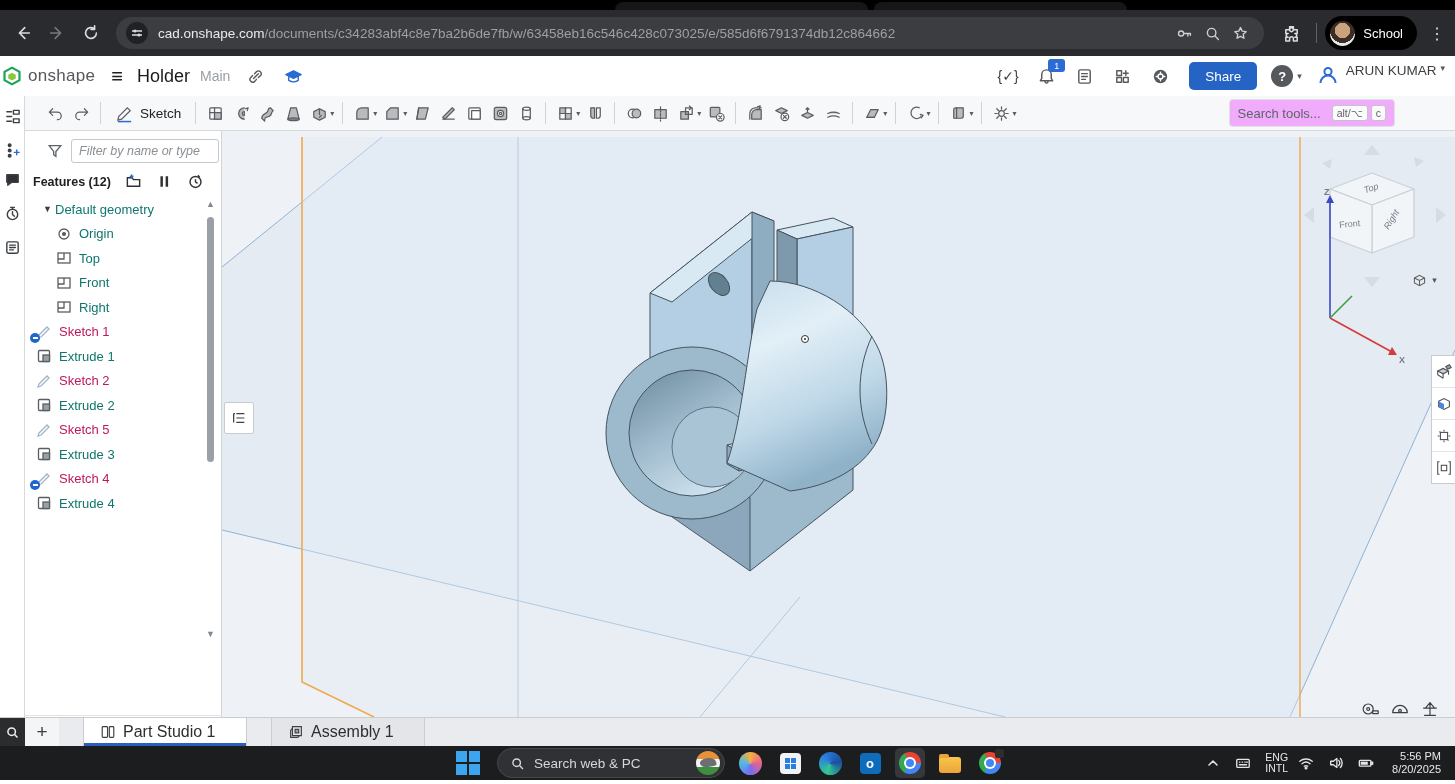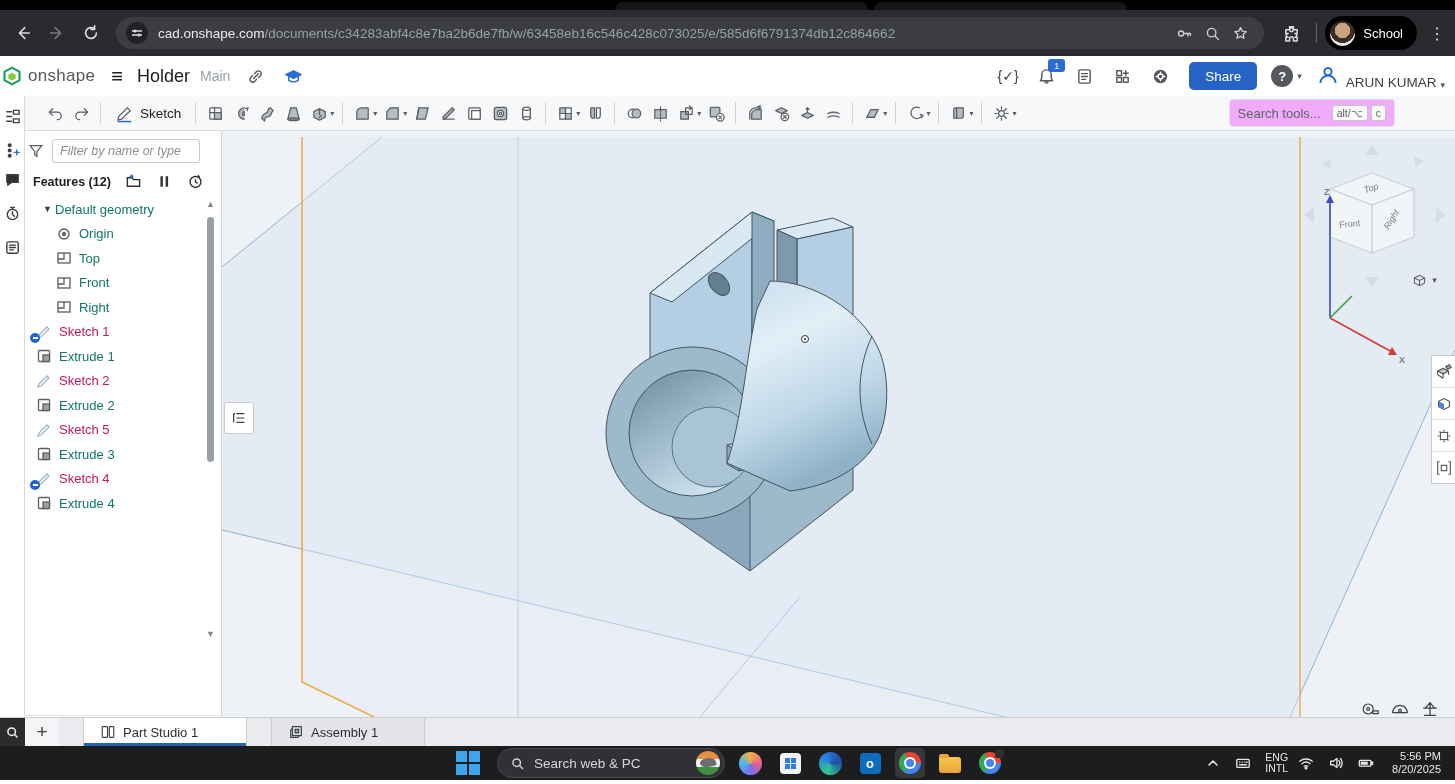--- a/index.html
+++ b/index.html
@@ -39,42 +39,42 @@
   .hdr-ic svg{width:19px;height:19px;stroke:#55585c;fill:none;stroke-width:1.5;stroke-linecap:round;stroke-linejoin:round}
   #edu-flag svg{stroke:#2a6bd4;fill:#2a6bd4}
   #hdr-right{margin-left:auto;display:flex;align-items:center;margin-right:10px}
   #vers-ic{font-size:14px;color:#3c4043}
   #bell-badge{position:absolute;top:-4px;right:-6px;background:#2a6bd4;color:#fff;font-size:9px;
      min-width:13px;height:13px;border-radius:3px;display:flex;align-items:center;justify-content:center;padding:0 2px}
   #share-btn{background:#2563c4;color:#fff;border-radius:5px;height:28px;padding:0 16px;display:flex;align-items:center;font-size:13.5px;margin-left:16px}
   #help-grp{display:flex;align-items:center;margin-left:14px}
   #help-circle{width:22px;height:22px;border-radius:50%;background:#55585c;color:#fff;font-size:13px;display:flex;align-items:center;justify-content:center;font-weight:bold}
   .caret{font-size:9px;color:#55585c;margin-left:4px}
-  #user-grp{display:flex;align-items:flex-end;margin-left:14px}
+  #user-grp{display:flex;align-items:flex-start;margin-left:14px}
   #user-avatar svg{width:24px;height:24px;stroke:#2a6bd4;fill:none;stroke-width:2}
   #user-name{font-size:13.5px;color:#3c4043;margin-left:6px}
   
   #toolbar{left:0;top:96px;width:1455px;height:35px;background:#f7f8f9;border-bottom:1px solid #d6d8da;display:flex;align-items:center;padding-left:42px;box-sizing:border-box}
   .ti{width:26px;height:26px;display:flex;align-items:center;justify-content:center;border-radius:3px;flex:0 0 auto}
   .ti svg{width:19px;height:19px;stroke:#5a5e63;fill:none;stroke-width:1.3;stroke-linecap:round;stroke-linejoin:round}
   .ti .fillsoft{fill:#b9bcbf;stroke:#5a5e63}
   .tcaret{font-size:8px;color:#5a5e63;margin:0 2px 0 -2px}
   .tsep{width:1px;height:22px;background:#d0d2d4;margin:0 6px;flex:0 0 auto}
   #sketch-btn{display:flex;align-items:center;padding:0 8px;height:28px;border-radius:3px}
   #sketch-btn span{margin-left:6px;font-size:13.5px;color:#202124}
   #stools{margin-left:auto;margin-right:60px;background:#f0abfc;border:1px solid #dfe1e2;border-radius:4px;height:26px;display:flex;align-items:center;padding:0 8px}
   #stools .lbl{color:#5f6368;font-size:13px;margin-right:8px}
   .key-badge{background:#fbfbfc;border:1px solid #c2c4c7;border-radius:3px;font-size:10.5px;color:#5f6368;padding:1px 4px;margin-left:3px}
   
   #left-strip{left:0;top:96px;width:25px;height:621px;background:#fff;border-right:1px solid #d7d9db;box-sizing:border-box}
   .strip-ic{position:absolute;left:2px;width:21px;height:21px;display:flex;align-items:center;justify-content:center}
   .strip-ic svg{width:17px;height:17px;stroke:#3c4043;fill:none;stroke-width:1.5;stroke-linecap:round;stroke-linejoin:round}
   
   #sidebar{left:25px;top:131px;width:197px;height:586px;background:#fff;border-right:1px solid #d2d4d6;box-sizing:border-box}
-  #filter-row{position:absolute;left:3px;top:8px;display:flex;align-items:center}
+  #filter-row{position:absolute;left:22px;top:8px;display:flex;align-items:center}
   #filter-row svg{width:16px;height:16px;stroke:#5f6368;fill:none;stroke-width:1.5}
   #filter-input{width:148px;height:24px;margin-left:8px;border:1px solid #c6c8cb;border-radius:3px;font-size:12.5px;padding:0 7px;box-sizing:border-box;font-family:"Liberation Sans",sans-serif;color:#202124}
   #filter-input::placeholder{font-style:italic;color:#8b9095}
   #feat-hdr{position:absolute;left:8px;top:42px;width:180px;display:flex;align-items:center}
   #feat-hdr .t{font-size:12.5px;font-weight:bold;color:#202124}
   #feat-hdr .ic{margin-left:14px;display:flex;align-items:center}
   #feat-hdr svg{width:17px;height:17px;stroke:#2f3134;fill:none;stroke-width:1.5}
   #tree{position:absolute;left:0;top:66px;width:197px}
   .trow{display:flex;align-items:center;height:24.5px}
   .trow .chev{width:12px;font-size:9px;color:#3c4043;margin-left:8px}
@@ -103,21 +103,21 @@
   .rp-btn svg{width:18px;height:18px;stroke:#4d5156;fill:none;stroke-width:1.2}
   #vp-toggle{left:2px;top:271px;width:28px;height:30px;background:#fff;border:1px solid #c9cbce;border-radius:2px;display:flex;align-items:center;justify-content:center}
   #vp-toggle svg{width:16px;height:16px;stroke:#3c4043;fill:none;stroke-width:1.4}
   .vp-bot-ic{position:absolute;top:566px;width:24px;height:24px;display:flex;align-items:center;justify-content:center}
   .vp-bot-ic svg{width:20px;height:20px;stroke:#3c4043;fill:none;stroke-width:1.3;stroke-linecap:round;stroke-linejoin:round}
   
   #tabbar{left:0;top:717px;width:1455px;height:29px;background:#e9ebee;border-top:1px solid #cbcdd0;display:flex;align-items:stretch;box-sizing:border-box}
   #tabsearch{width:25px;background:#2b2c2e;display:flex;align-items:center;justify-content:center}
   #tabsearch svg{width:15px;height:15px;stroke:#f1f1f1;fill:none;stroke-width:1.8}
   #newtab{width:34px;display:flex;align-items:center;justify-content:center;color:#3c4043;font-size:19px;background:#f4f5f6}
-  .etab{display:flex;align-items:center;padding:0 16px;border-right:1px solid #cbcdd0;border-left:1px solid #cbcdd0;font-size:13px;color:#2d2f31}
+  .etab{display:flex;align-items:center;padding:0 16px;border-right:1px solid #cbcdd0;border-left:1px solid #cbcdd0;font-size:16px;color:#2d2f31}
   .etab svg{width:16px;height:16px;stroke:#3c4043;fill:none;stroke-width:1.3;margin-right:7px}
   .etab.active{background:#fff;box-shadow:inset 0 -3px 0 #2a5fbe}
   
   #taskbar{left:0;top:746px;width:1455px;height:34px;background:#1c1d1f;display:flex;align-items:center}
   #tb-center{display:flex;align-items:center;margin-left:455px}
   #win-btn{width:26px;height:26px;display:grid;grid-template-columns:11px 11px;grid-gap:2px;align-content:center;justify-content:center}
   #win-btn i{width:11px;height:11px;background:#3ca5ee;display:block}
   #tb-search{width:228px;height:30px;background:#2f3134;border:1px solid #46484b;border-radius:16px;display:flex;align-items:center;padding:0 4px 0 12px;margin-left:16px;box-sizing:border-box}
   #tb-search svg{width:15px;height:15px;stroke:#d5d7d9;fill:none;stroke-width:1.7}
   #tb-search span{color:#d5d7d9;font-size:13.5px;margin-left:9px;flex:1}

